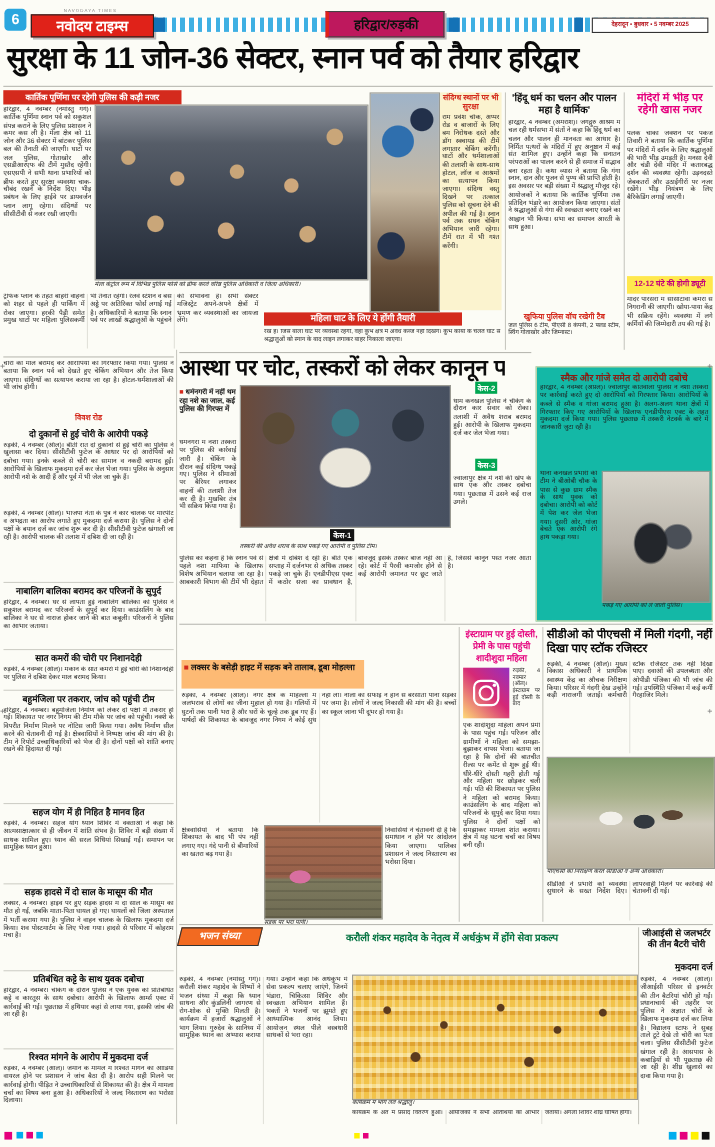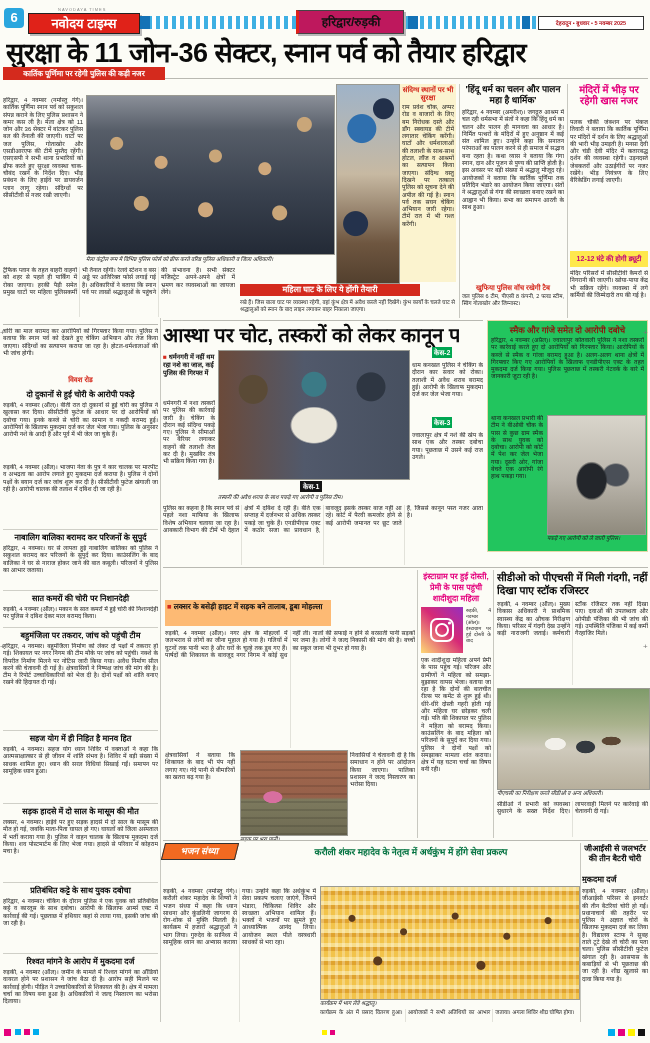--- a/index.html
+++ b/index.html
@@ -46,21 +46,21 @@
   <div class="abs darkseg" style="left:408px;top:16px;width:10px;height:13px;"></div>
   <div class="abs darkseg" style="left:522px;top:16px;width:8px;height:13px;"></div>
 
   <div class="abs" style="left:296px;top:10px;width:104px;height:22px;background:#be185d;border:1px solid #444;border-left:3px solid #e02219;box-shadow:2px 2px 0 #b9b9b9;font-weight:900;font-size:12px;text-align:center;line-height:22px;color:#111;">हरिद्वार/रुड़की</div>
 
   <div class="abs" style="left:538px;top:16px;width:104px;height:12px;background:#fff;border:1px solid #333;font-size:5.5px;font-weight:bold;text-align:center;line-height:12px;color:#b5121b;">देहरादून • बुधवार • 5 नवम्बर 2025</div>
 
   <div class="abs" style="left:6px;top:33px;width:640px;height:42px;font-size:27px;font-weight:900;letter-spacing:-0.5px;color:#0a0a0a;white-space:nowrap;overflow:hidden;">सुरक्षा के 11 जोन-36 सेक्टर, स्नान पर्व को तैयार हरिद्वार</div>
   <div class="abs hline" style="left:3px;top:78px;width:645px;"></div>
 
-  <div class="abs redbar" style="left:3px;top:67px;width:162px;height:13px;font-size:7.5px;line-height:13px;">कार्तिक पूर्णिमा पर रहेगी पुलिस की कड़ी नजर</div>
+  <div class="abs redbar" style="left:3px;top:82px;width:162px;height:13px;font-size:7.5px;line-height:13px;">कार्तिक पूर्णिमा पर रहेगी पुलिस की कड़ी नजर</div>
 
   <div class="abs bd" style="left:3px;top:97px;width:80px;height:158px;">हरिद्वार, 4 नवम्बर (नमोस्तु गंगे)। कार्तिक पूर्णिमा स्नान पर्व को सकुशल संपन्न कराने के लिए पुलिस प्रशासन ने कमर कस ली है। मेला क्षेत्र को 11 जोन और 36 सेक्टर में बांटकर पुलिस बल की तैनाती की जाएगी। घाटों पर जल पुलिस, गोताखोर और एसडीआरएफ की टीमें मुस्तैद रहेंगी। एसएसपी ने सभी थाना प्रभारियों को ब्रीफ करते हुए सुरक्षा व्यवस्था चाक-चौबंद रखने के निर्देश दिए। भीड़ प्रबंधन के लिए हाईवे पर डायवर्जन प्लान लागू रहेगा। संदिग्धों पर सीसीटीवी से नजर रखी जाएगी।</div>
 
   <div class="abs photo" style="left:86px;top:95px;width:247px;height:158px;background:
        radial-gradient(circle at 88% 18%,#c9a679 0 7px,transparent 8px),
        radial-gradient(circle at 12% 30%,#c9a679 0 6px,transparent 7px),
        radial-gradient(circle at 30% 42%,#cfa87c 0 6px,transparent 7px),
        radial-gradient(circle at 52% 38%,#c9a679 0 6px,transparent 7px),
        radial-gradient(circle at 72% 46%,#cfa87c 0 6px,transparent 7px),
        radial-gradient(circle at 22% 68%,#c9a679 0 7px,transparent 8px),
@@ -143,21 +143,21 @@
   <div class="abs blacklabel" style="left:300px;top:481px;">केस-1</div>
   <div class="abs cap" style="left:218px;top:494px;width:190px;height:8px;font-style:italic;">तस्करी की अवैध शराब के साथ पकड़े गए आरोपी व पुलिस टीम।</div>
 
   <div class="abs greenlabel" style="left:432px;top:347px;">केस-2</div>
   <div class="abs bd" style="left:412px;top:362px;width:71px;height:52px;">धाम कनखल पुलिस ने चेकिंग के दौरान कार सवार को रोका। तलाशी में अवैध शराब बरामद हुई। आरोपी के खिलाफ मुकदमा दर्ज कर जेल भेजा गया।</div>
   <div class="abs greenlabel" style="left:432px;top:417px;">केस-3</div>
   <div class="abs bd" style="left:412px;top:432px;width:71px;height:58px;">ज्वालापुर क्षेत्र में नशे की खेप के साथ एक और तस्कर दबोचा गया। पूछताछ में उसने कई राज उगले।</div>
 
   <div class="abs bd cols4" style="left:163px;top:505px;width:320px;height:60px;">पुलिस का कहना है कि स्नान पर्व से पहले नशा माफिया के खिलाफ विशेष अभियान चलाया जा रहा है। आबकारी विभाग की टीमें भी देहात क्षेत्रों में दबिश दे रही हैं। बीते एक सप्ताह में दर्जनभर से अधिक तस्कर पकड़े जा चुके हैं। एनडीपीएस एक्ट में कठोर सजा का प्रावधान है, बावजूद इसके तस्कर बाज नहीं आ रहे। कोर्ट में पैरवी कमजोर होने से कई आरोपी जमानत पर छूट जाते हैं, जिससे कानून पस्त नजर आता है।</div>
 
-  <div class="abs" style="left:487px;top:320px;width:161px;height:232px;background:#22c55e;border:1px solid #e4d9a8;box-sizing:border-box;padding:3px;">
+  <div class="abs" style="left:487px;top:333px;width:161px;height:232px;background:#14b8a6;border:1px solid #e4d9a8;box-sizing:border-box;padding:3px;">
     <div style="font-size:8.5px;font-weight:900;color:#8b1a10;text-align:center;height:11px;overflow:hidden;">स्मैक और गांजे समेत दो आरोपी दबोचे</div>
     <div class="bd" style="height:76px;margin-top:2px;">हरिद्वार, 4 नवम्बर (अप्रैल)। ज्वालापुर कोतवाली पुलिस ने नशा तस्करों पर कार्रवाई करते हुए दो आरोपियों को गिरफ्तार किया। आरोपियों के कब्जे से स्मैक व गांजा बरामद हुआ है। अलग-अलग थाना क्षेत्रों में गिरफ्तार किए गए आरोपियों के खिलाफ एनडीपीएस एक्ट के तहत मुकदमा दर्ज किया गया। पुलिस पूछताछ में तस्करी नेटवर्क के बारे में जानकारी जुटा रही है।</div>
     <div style="position:relative;height:132px;margin-top:2px;">
       <div class="bd" style="position:absolute;left:0;top:0;width:52px;height:130px;">थाना कनखल प्रभारी की टीम ने बीओबी चौक के पास से कुछ ग्राम स्मैक के साथ युवक को दबोचा। आरोपी को कोर्ट में पेश कर जेल भेजा गया। दूसरी ओर, गांजा बेचते एक आरोपी रंगे हाथ पकड़ा गया।</div>
       <div class="photo" style="position:absolute;left:56px;top:0;width:97px;height:118px;background:
            radial-gradient(ellipse at 45% 55%,#23262b 0 14px,transparent 16px),
            radial-gradient(ellipse at 70% 50%,#4a4f57 0 12px,transparent 14px),
            linear-gradient(180deg,#d9d5cb 0%,#b9b4aa 55%,#8f8a7d 100%);"></div>
       <div class="cap" style="position:absolute;left:56px;top:120px;width:97px;height:12px;font-style:italic;">पकड़े गए आरोपी को ले जाती पुलिस।</div>
     </div>
@@ -203,21 +203,21 @@
   <div class="abs cap" style="left:497px;top:790px;width:151px;height:8px;font-style:italic;">पीएचसी का निरीक्षण करते सीडीओ व अन्य अधिकारी।</div>
   <div class="abs bd cols2" style="left:497px;top:801px;width:151px;height:36px;">सीडीओ ने प्रभारी को व्यवस्था सुधारने के सख्त निर्देश दिए। लापरवाही मिलने पर कार्रवाई की चेतावनी दी गई।</div>
 
   <div class="abs hline" style="left:163px;top:840px;width:485px;"></div>
   <div class="abs vline" style="left:580px;top:843px;height:179px;"></div>
 
   <div class="abs" style="left:163px;top:843px;width:72px;height:15px;background:#f26a21;border:1px solid #333;transform:skewX(-14deg);color:#fff;font-weight:900;font-size:9px;text-align:center;line-height:15px;">भजन संध्या</div>
   <div class="abs" style="left:245px;top:845px;width:332px;height:12px;color:#00713f;font-weight:900;font-size:9px;text-align:center;overflow:hidden;">करौली शंकर महादेव के नेतृत्व में अर्धकुंभ में होंगे सेवा प्रकल्प</div>
 
   <div class="abs hl" style="left:582px;top:844px;width:66px;height:28px;font-size:8px;line-height:9.5px;text-align:center;overflow:hidden;">जीआईसी से जलभर्टर की तीन बैटरी चोरी</div>
-  <div class="abs hl" style="left:582px;top:873px;width:66px;height:10px;font-size:8px;text-align:left;overflow:hidden;">मुकदमा दर्ज</div>
+  <div class="abs hl" style="left:582px;top:873px;width:66px;height:10px;font-size:8px;text-align:right;overflow:hidden;">मुकदमा दर्ज</div>
   <div class="abs bd" style="left:582px;top:888px;width:66px;height:134px;">रुड़की, 4 नवम्बर (ऑल)। जीआईसी परिसर से इनवर्टर की तीन बैटरियां चोरी हो गईं। प्रधानाचार्य की तहरीर पर पुलिस ने अज्ञात चोरों के खिलाफ मुकदमा दर्ज कर लिया है। विद्यालय स्टाफ ने सुबह ताले टूटे देखे तो चोरी का पता चला। पुलिस सीसीटीवी फुटेज खंगाल रही है। आसपास के कबाड़ियों से भी पूछताछ की जा रही है। शीघ्र खुलासे का दावा किया गया है।</div>
 
   <div class="abs bd cols2" style="left:163px;top:888px;width:153px;height:134px;">रुड़की, 4 नवम्बर (नमोस्तु गंगे)। करौली शंकर महादेव के शिष्यों ने भजन संध्या में कहा कि ध्यान साधना और कुंडलिनी जागरण से रोग-शोक से मुक्ति मिलती है। कार्यक्रम में हजारों श्रद्धालुओं ने भाग लिया। गुरुदेव के सानिध्य में सामूहिक ध्यान का अभ्यास कराया गया। उन्होंने कहा कि अर्धकुंभ में सेवा प्रकल्प चलाए जाएंगे, जिनमें भंडारा, चिकित्सा शिविर और स्वच्छता अभियान शामिल हैं। भक्तों ने भजनों पर झूमते हुए आध्यात्मिक आनंद लिया। आयोजन स्थल पीले वस्त्रधारी साधकों से भरा रहा।</div>
 
   <div class="abs photo" style="left:320px;top:886px;width:258px;height:112px;background:
        radial-gradient(circle at 12% 28%,#5b3a1e 0 3px,transparent 4px),
        radial-gradient(circle at 32% 40%,#5b3a1e 0 3px,transparent 4px),
        radial-gradient(circle at 52% 26%,#5b3a1e 0 3px,transparent 4px),
        radial-gradient(circle at 72% 44%,#5b3a1e 0 3px,transparent 4px),
        radial-gradient(circle at 88% 30%,#5b3a1e 0 3px,transparent 4px),

